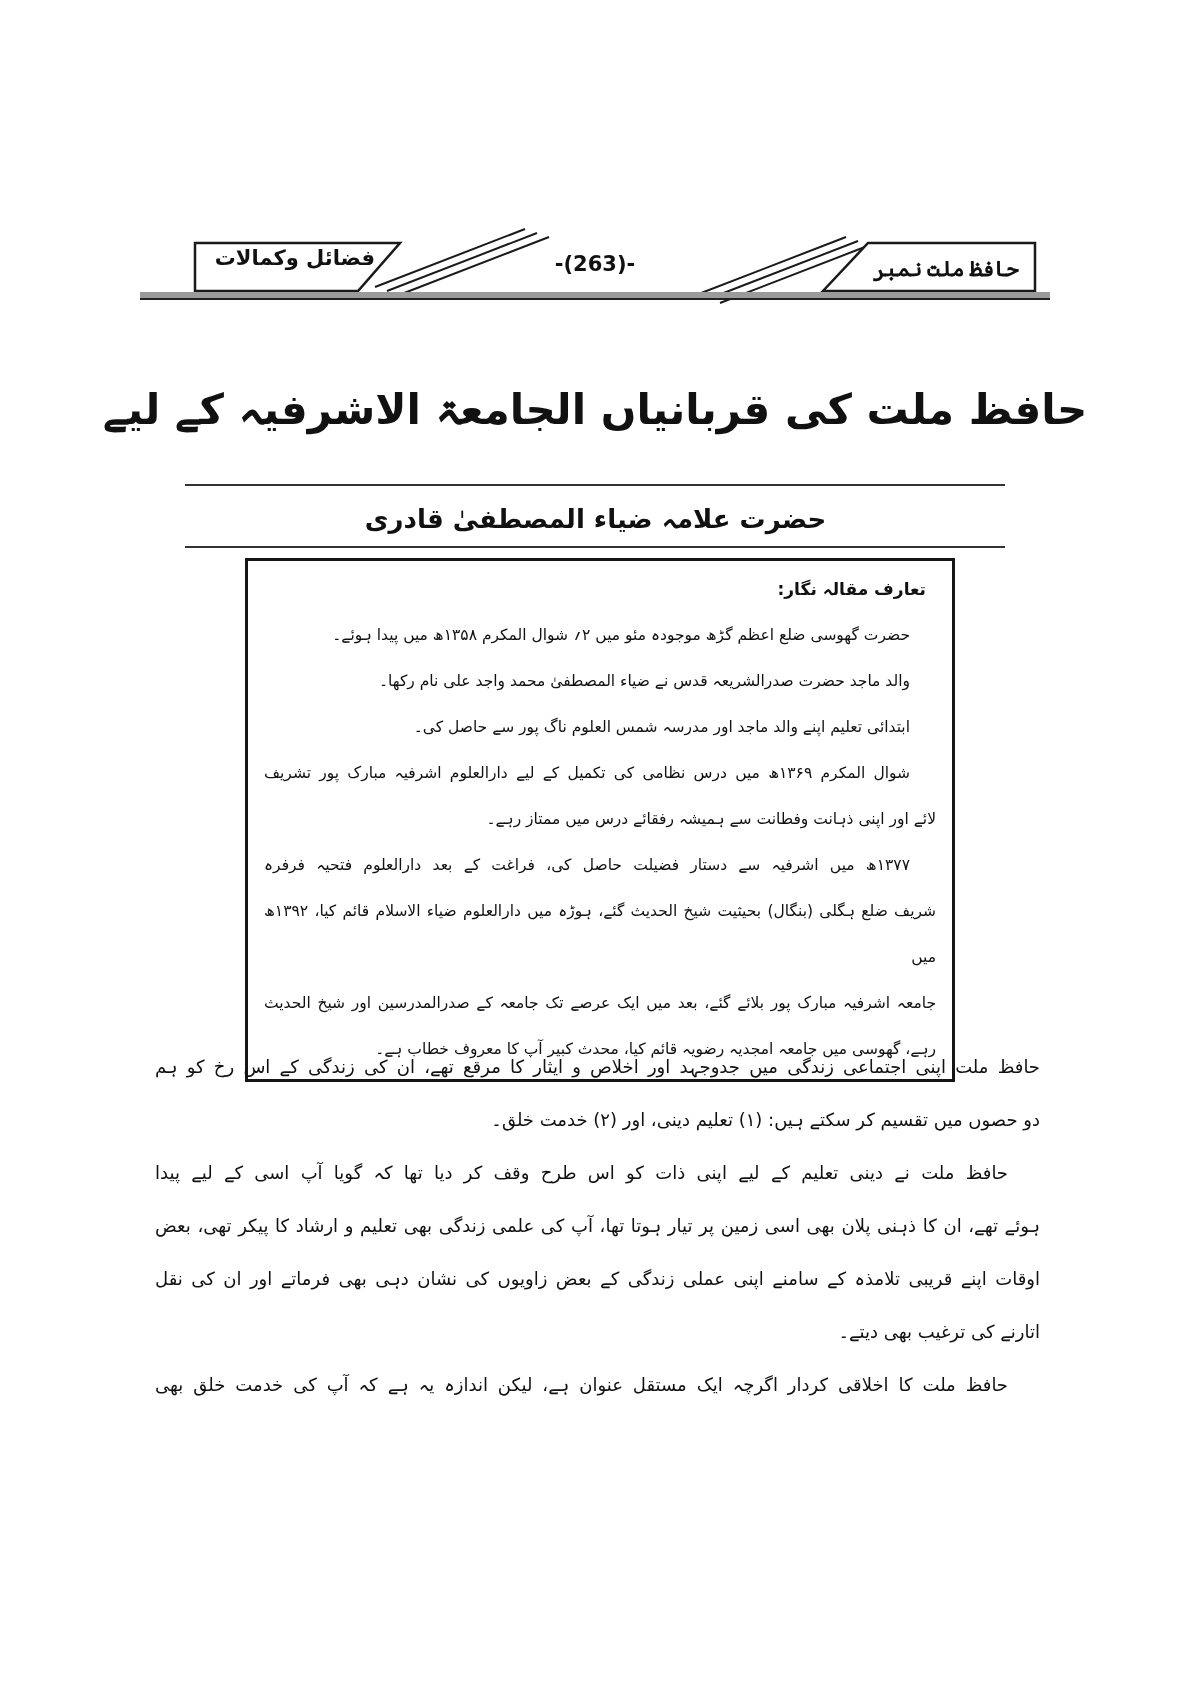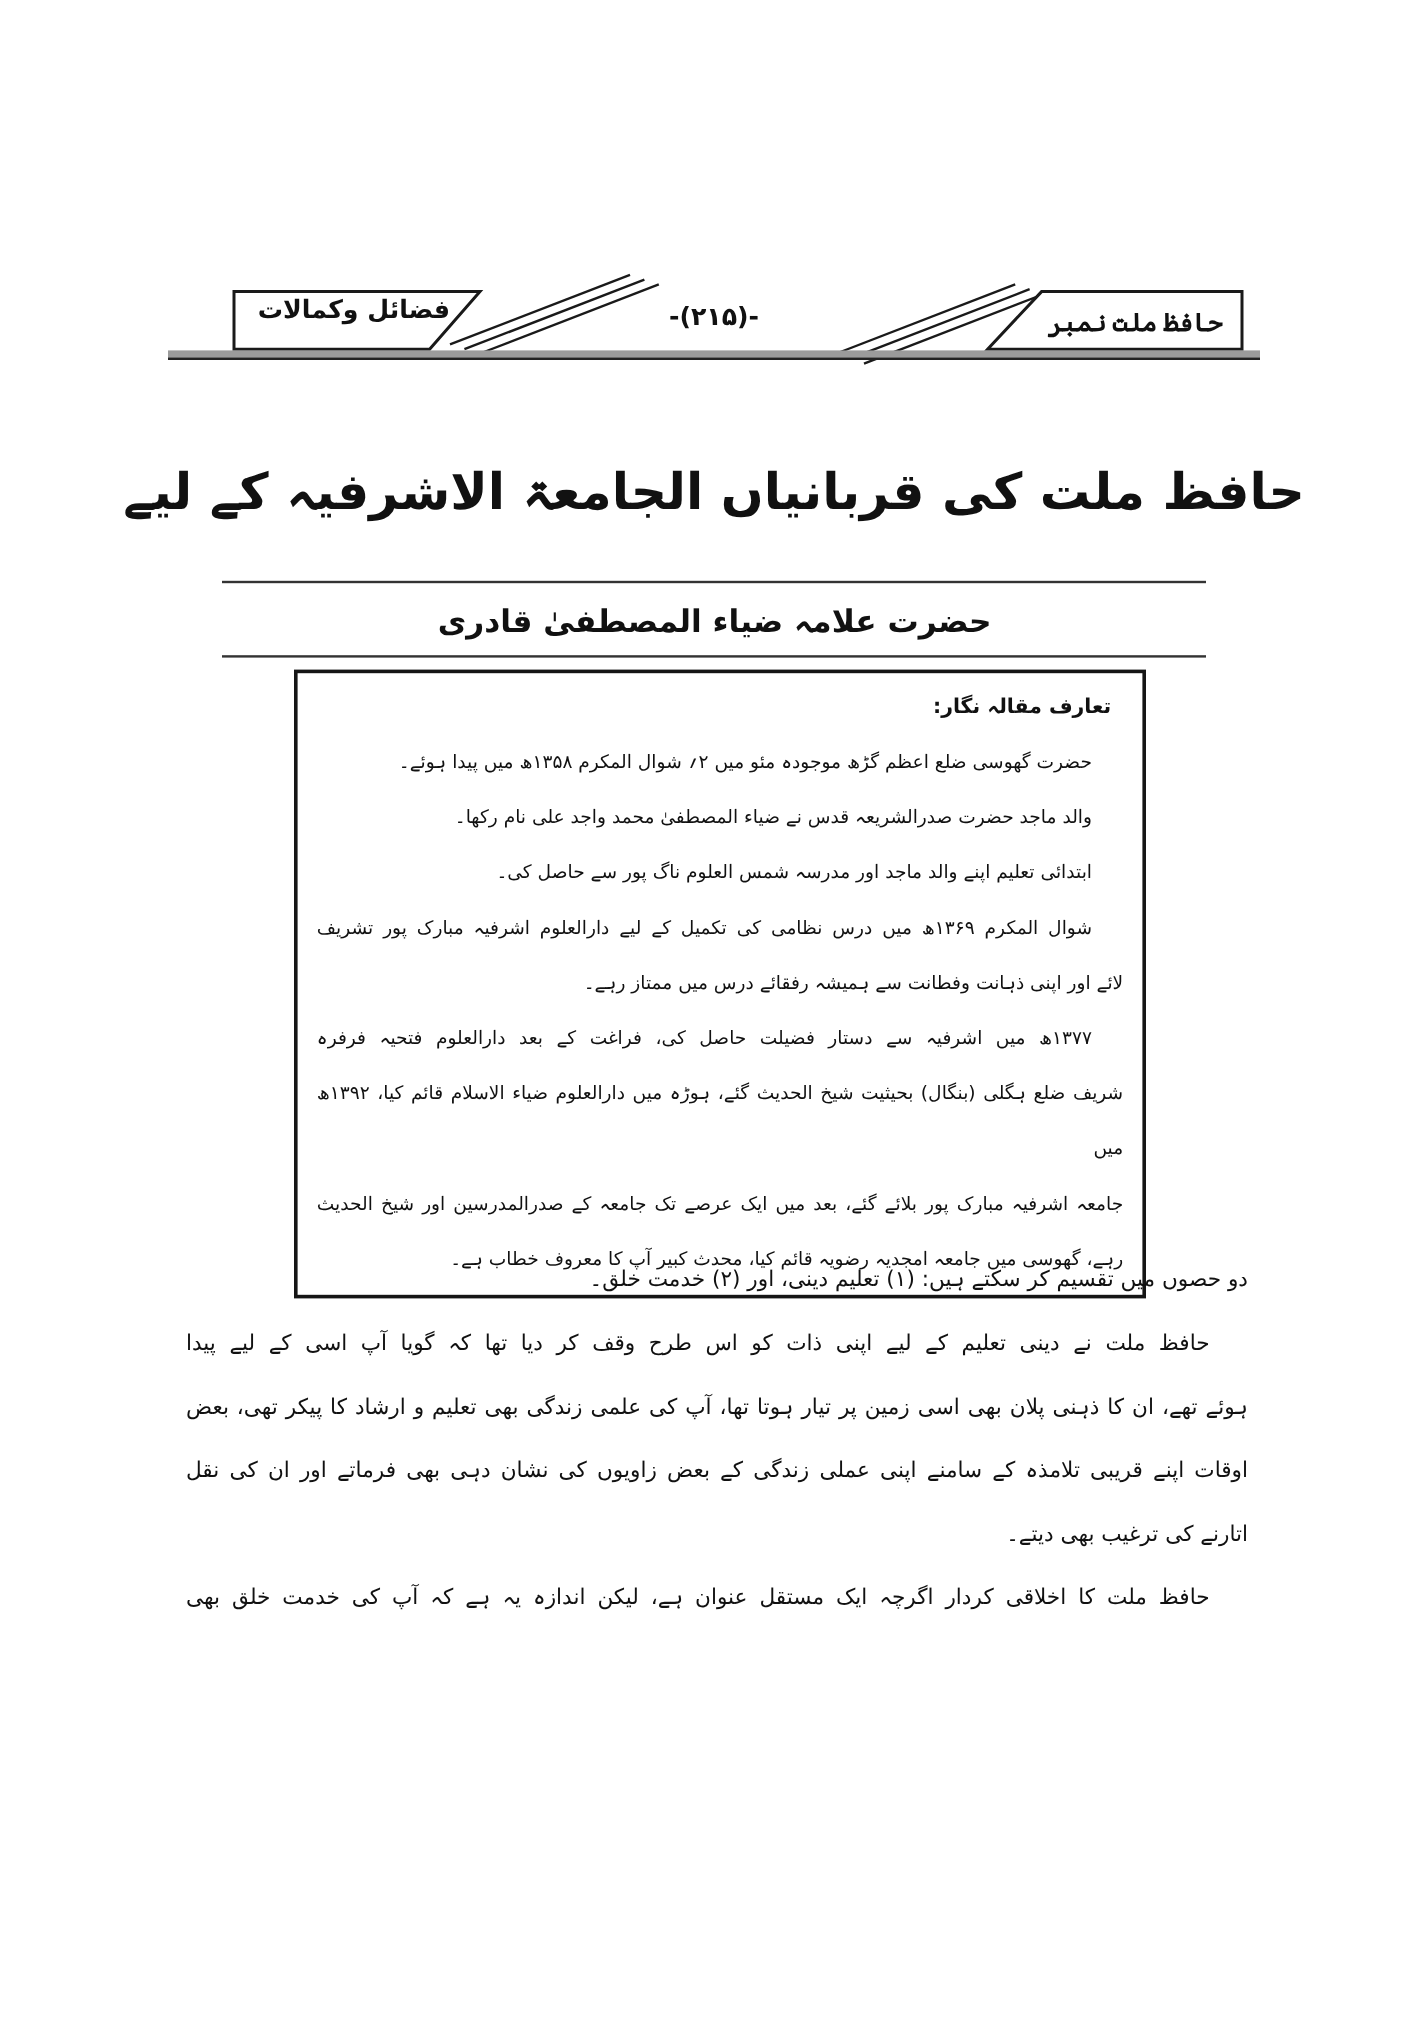--- a/index.html
+++ b/index.html
@@ -73,21 +73,21 @@
     <g stroke="#1a1a1a" stroke-width="2">
       <line x1="556" y1="73" x2="706" y2="15"></line>
       <line x1="568" y1="77" x2="718" y2="19"></line>
       <line x1="580" y1="81" x2="730" y2="23"></line>
     </g>
 
     <path d="M728,21 L895,21 L895,69 L683,69 Z" fill="#ffffff" stroke="#1a1a1a" stroke-width="2.5"></path>
   </svg>
 
   <div class="hdr-label hdr-left">فضائل وکمالات</div>
-  <div class="hdr-num">-(۲۱۵)-</div>
+  <div class="hdr-num">-(263)-</div>
   <div class="hdr-label hdr-right">حافظ ملت نمبر</div>
   <div class="hdr-bar"></div>
 
   <h1 class="title">حافظ ملت کی قربانیاں الجامعۃ الاشرفیہ کے لیے</h1>
   <div class="rule rule-top"></div>
   <div class="subtitle">حضرت علامہ ضیاء المصطفیٰ قادری</div>
   <div class="rule rule-bottom"></div>
 
   <section class="intro-box">
     <div class="box-heading">تعارف مقالہ نگار:</div>
@@ -96,20 +96,21 @@
     <div class="bline end  ind">ابتدائی تعلیم اپنے والد ماجد اور مدرسہ شمس العلوم ناگ پور سے حاصل کی۔</div>
     <div class="bline fill ind">شوال المکرم ۱۳۶۹ھ میں درس نظامی کی تکمیل کے لیے دارالعلوم اشرفیہ مبارک پور تشریف</div>
     <div class="bline end">لائے اور اپنی ذہانت وفطانت سے ہمیشہ رفقائے درس میں ممتاز رہے۔</div>
     <div class="bline fill ind">۱۳۷۷ھ میں اشرفیہ سے دستار فضیلت حاصل کی، فراغت کے بعد دارالعلوم فتحیہ فرفرہ</div>
     <div class="bline fill">شریف ضلع ہگلی (بنگال) بحیثیت شیخ الحدیث گئے، ہوڑہ میں دارالعلوم ضیاء الاسلام قائم کیا، ۱۳۹۲ھ میں</div>
     <div class="bline fill">جامعہ اشرفیہ مبارک پور بلائے گئے، بعد میں ایک عرصے تک جامعہ کے صدرالمدرسین اور شیخ الحدیث</div>
     <div class="bline end">رہے، گھوسی میں جامعہ امجدیہ رضویہ قائم کیا، محدث کبیر آپ کا معروف خطاب ہے۔</div>
   </section>
 
   <section class="body-text">
+    <div class="tline fill">حافظ ملت اپنی اجتماعی زندگی میں جدوجہد اور اخلاص و ایثار کا مرقع تھے، ان کی زندگی کے اس رخ کو ہم</div>
     <div class="tline end">دو حصوں میں تقسیم کر سکتے ہیں: (۱) تعلیم دینی، اور (۲) خدمت خلق۔</div>
     <div class="tline fill ind">حافظ ملت نے دینی تعلیم کے لیے اپنی ذات کو اس طرح وقف کر دیا تھا کہ گویا آپ اسی کے لیے پیدا</div>
     <div class="tline fill">ہوئے تھے، ان کا ذہنی پلان بھی اسی زمین پر تیار ہوتا تھا، آپ کی علمی زندگی بھی تعلیم و ارشاد کا پیکر تھی، بعض</div>
     <div class="tline fill">اوقات اپنے قریبی تلامذہ کے سامنے اپنی عملی زندگی کے بعض زاویوں کی نشان دہی بھی فرماتے اور ان کی نقل</div>
     <div class="tline end">اتارنے کی ترغیب بھی دیتے۔</div>
     <div class="tline fill ind">حافظ ملت کا اخلاقی کردار اگرچہ ایک مستقل عنوان ہے، لیکن اندازہ یہ ہے کہ آپ کی خدمت خلق بھی</div>
   </section>
 
 </div>
 

